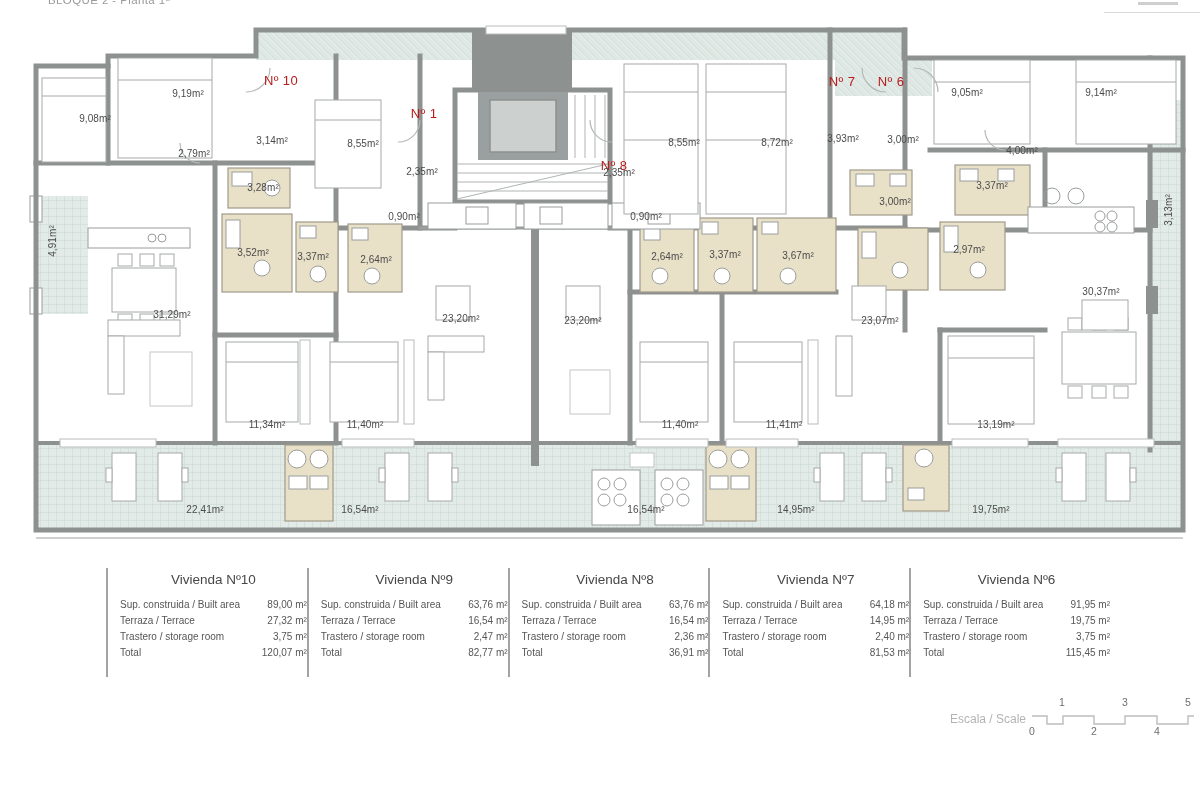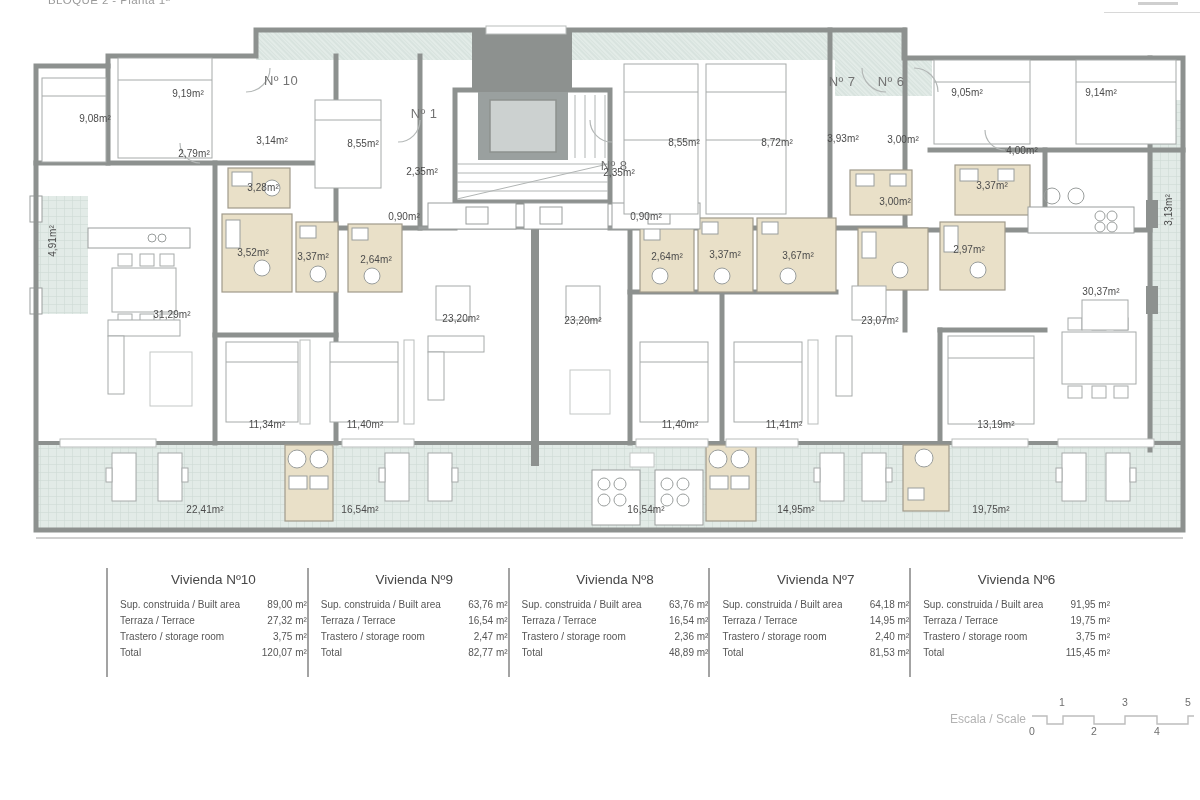--- a/index.html
+++ b/index.html
@@ -1,21 +1,21 @@
 <!DOCTYPE html>
 <html><head>
 <meta charset="utf-8">
 <style>
   html,body{margin:0;padding:0;background:#ffffff;}
   .canvas{position:relative;width:1200px;height:800px;background:#ffffff;overflow:hidden;
           font-family:"Liberation Sans",sans-serif;}
   .plan-svg{position:absolute;left:0;top:0;z-index:1;}
   .lbl{position:absolute;transform:translate(-50%,-50%);font-size:10px;color:#4b4b4b;
        white-space:nowrap;z-index:5;letter-spacing:.1px;}
-  .lbl.unit{font-size:13px;color:#737373;letter-spacing:.4px;}
+  .lbl.unit{font-size:13px;color:#b91c1c;letter-spacing:.4px;}
   .lbl.vert{transform:translate(-50%,-50%) rotate(-90deg);}
   .lbl.scale-num{font-size:10.5px;color:#6e6e6e;}
   .page-title{position:absolute;left:48px;top:-6px;font-size:11.5px;color:#9a9a9a;
               letter-spacing:.4px;z-index:6;}
   .tb-line{position:absolute;left:1104px;top:12px;width:96px;height:1px;background:#d8d8d8;z-index:6;}
   .tb-text{position:absolute;left:1138px;top:2px;width:40px;height:3px;background:#cfcfcf;z-index:6;}
   .legend{position:absolute;left:106px;top:568px;width:1004px;display:flex;z-index:4;}
   .leg-col{flex:1;border-left:2px solid #a3a3a3;padding:0 0 16px 12px;min-width:0;}
   .leg-title{text-align:center;font-size:13.5px;color:#474747;margin:4px 0 10px;}
   .leg-row{display:flex;justify-content:space-between;font-size:10px;color:#565656;
@@ -393,21 +393,21 @@
       <div class="leg-row">
           <span class="leg-label">Terraza / Terrace</span>
           <span class="leg-value">16,54 m²</span>
         </div>
       <div class="leg-row">
           <span class="leg-label">Trastero / storage room</span>
           <span class="leg-value">2,36 m²</span>
         </div>
       <div class="leg-row">
           <span class="leg-label">Total</span>
-          <span class="leg-value">48,89 m²</span>
+          <span class="leg-value">36,91 m²</span>
         </div>
     </div>
     <div class="leg-col">
       <div class="leg-title">Vivienda Nº7</div>
       <div class="leg-row">
           <span class="leg-label">Sup. construida / Built area</span>
           <span class="leg-value">64,18 m²</span>
         </div>
       <div class="leg-row">
           <span class="leg-label">Terraza / Terrace</span>

